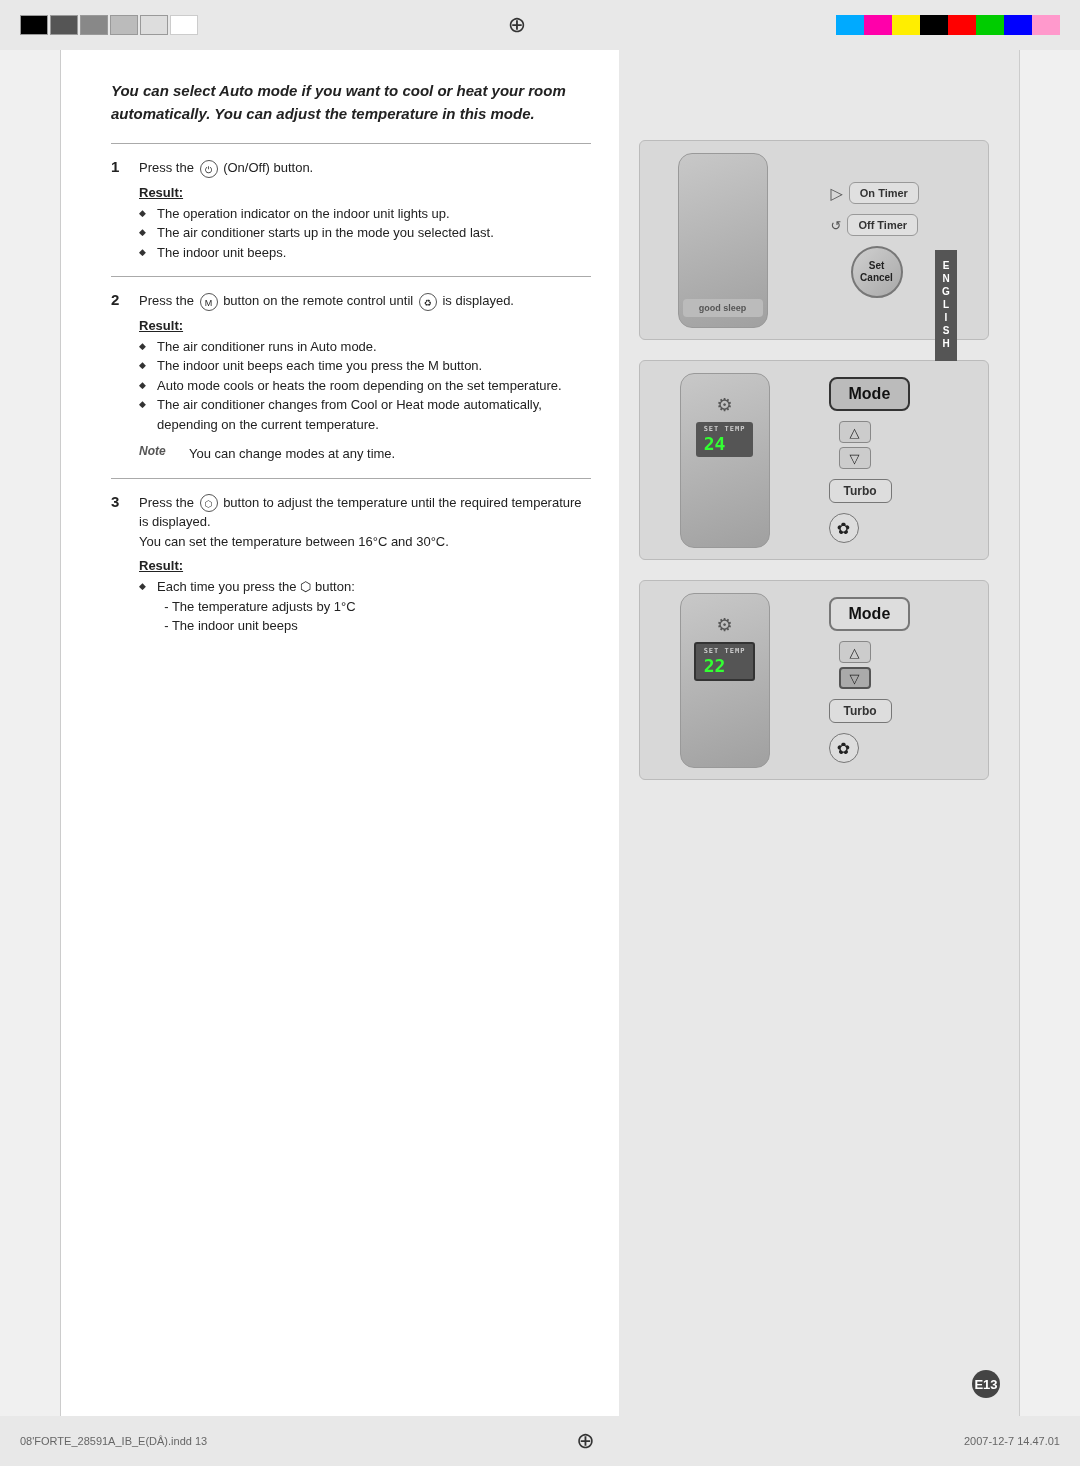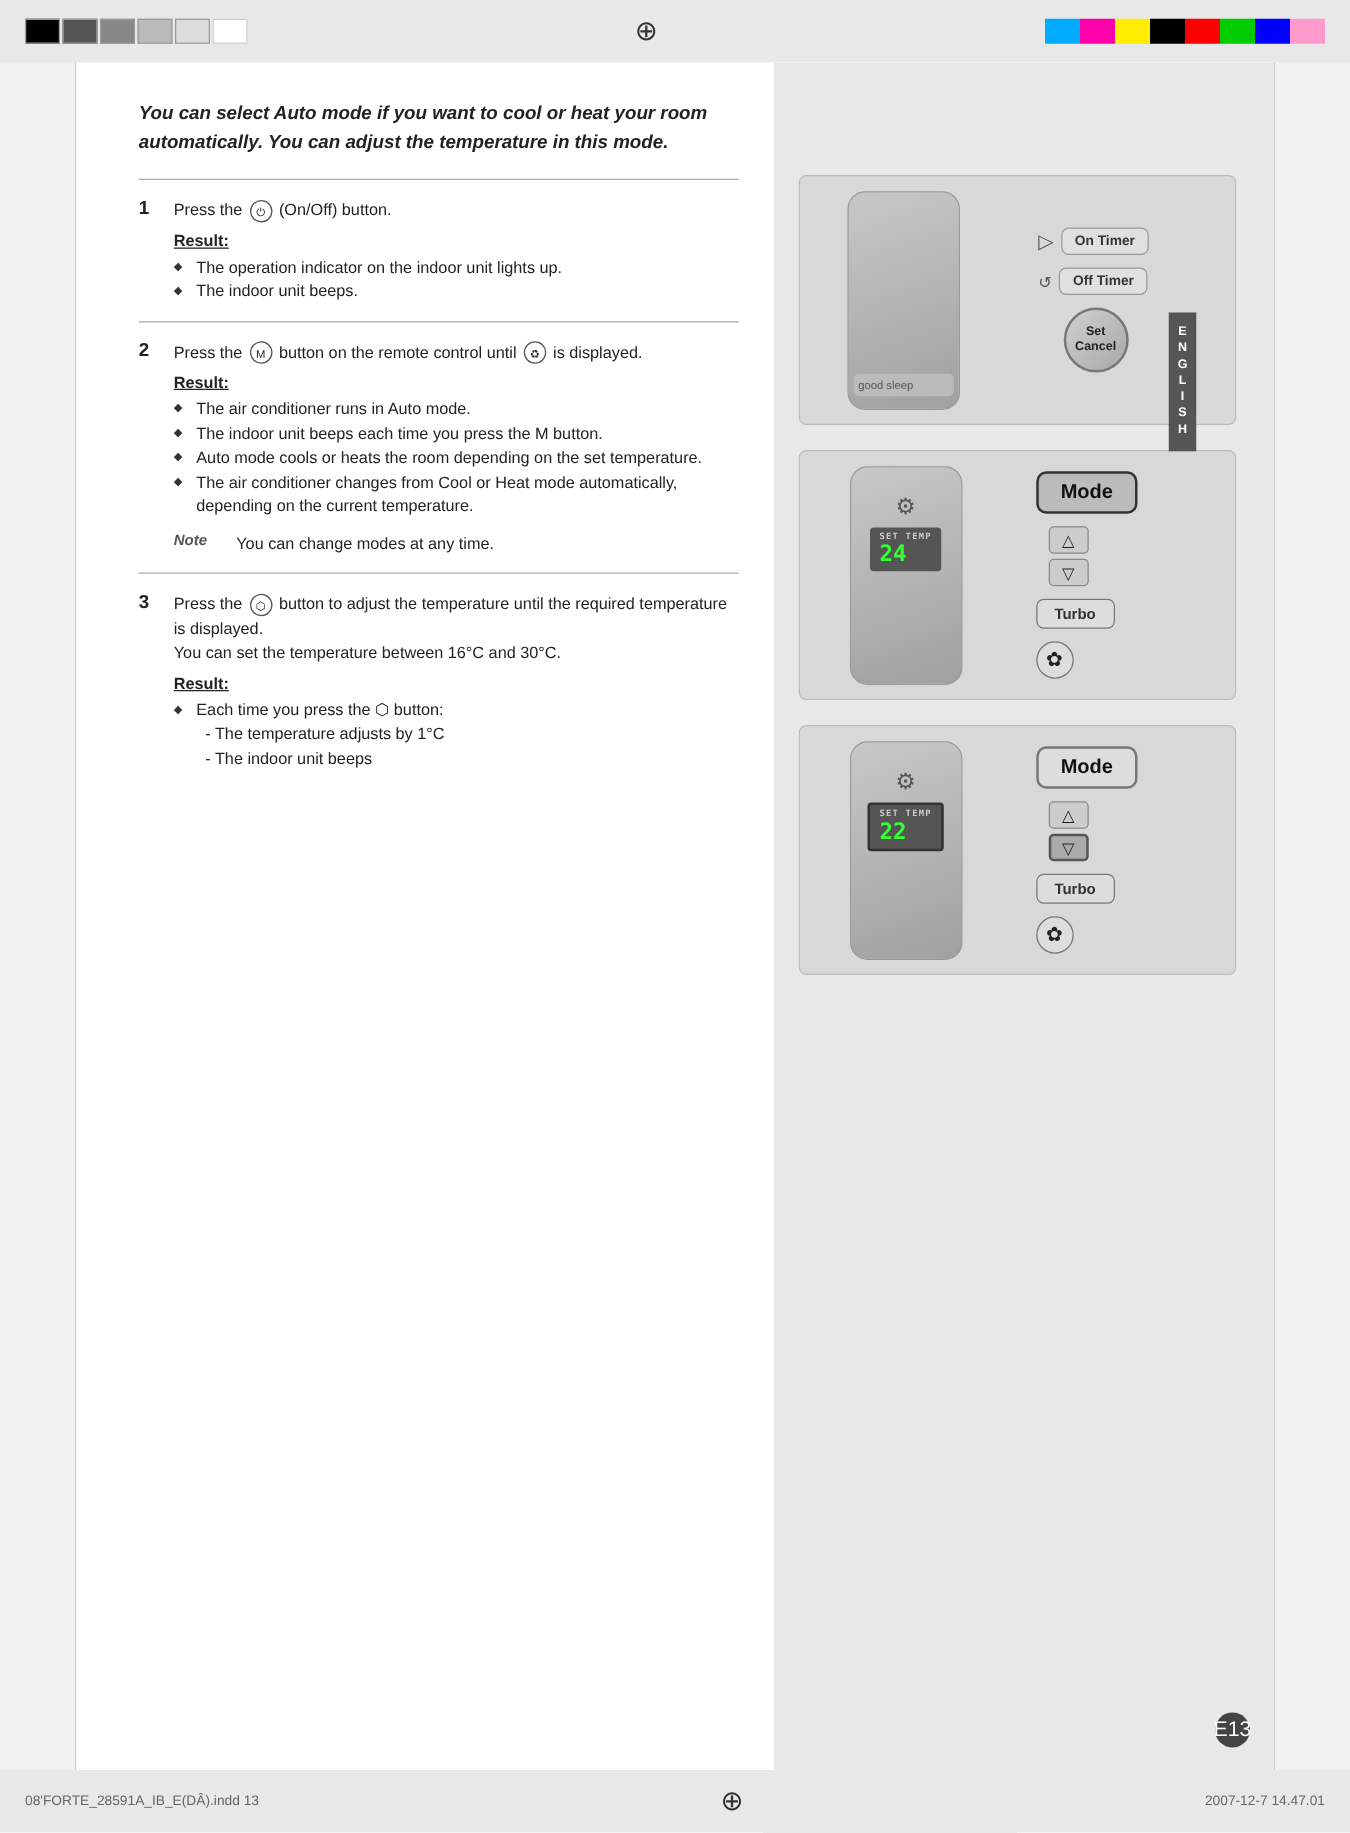--- a/index.html
+++ b/index.html
@@ -117,22 +117,22 @@
     
     .page-number {
       position: absolute;
       bottom: 68px;
       right: 80px;
       width: 28px;
       height: 28px;
       border-radius: 50%;
       background: #444;
       color: #fff;
-      font-size: 17px;
-      font-weight: normal;
+      font-size: 13px;
+      font-weight: bold;
       display: flex;
       align-items: center;
       justify-content: center;
     }
 
     
     .content {
       position: absolute;
       top: 50px;
       left: 61px;
@@ -337,20 +337,21 @@
       <div class="step-header">
         <span class="step-num">1</span>
         <span class="step-text">
           Press the <span class="btn-icon">⏻</span> (On/Off) button.
         </span>
       </div>
       <div class="result-block">
         <span class="result-label">Result:</span>
         <ul class="result-items">
           <li>The operation indicator on the indoor unit lights up.</li>
+          <li>The air conditioner starts up in the mode you selected last.</li>
           <li>The indoor unit beeps.</li>
         </ul>
       </div>
     </div>
 
     <hr class="divider">
 
     
     <div class="step">
       <div class="step-header">
@@ -397,21 +398,21 @@
       </div>
     </div>
 
   </div>
 
   <div class="right-col">
 
     <div class="remote-illustration" style="margin-top: 60px; height: 200px; position: relative; background: #d8d8d8; border-radius: 6px; border: 1px solid #bbb; display: flex; align-items: center; justify-content: space-around; padding: 10px;">
 
       <div style="width: 90px; height: 175px; background: linear-gradient(160deg, #c8c8c8 0%, #b0b0b0 60%, #a0a0a0 100%); border-radius: 14px; border: 1.5px solid #999; position: relative; display: flex; flex-direction: column; align-items: center; justify-content: flex-end; padding-bottom: 10px;">
-        <div style="font-size: 9px; font-weight: normal; color: #555; padding: 4px; background: #bbb; border-radius: 4px; width: 80px;">good sleep</div>
+        <div style="font-size: 9px; font-weight: bold; color: #555; text-align: center; padding: 4px; background: #bbb; border-radius: 4px; width: 80px;">good sleep</div>
       </div>
 
       <div style="display: flex; flex-direction: column; gap: 10px; align-items: flex-start; width: 120px;">
 
         <div style="display: flex; align-items: center; gap: 6px;">
           <span style="font-size: 16px; color: #555;">▷</span>
           <div style="background: #e0e0e0; border: 1.5px solid #999; border-radius: 6px; padding: 4px 10px; font-size: 11px; font-weight: bold; color: #333;">On Timer</div>
         </div>
 
         <div style="display: flex; align-items: center; gap: 6px;">

